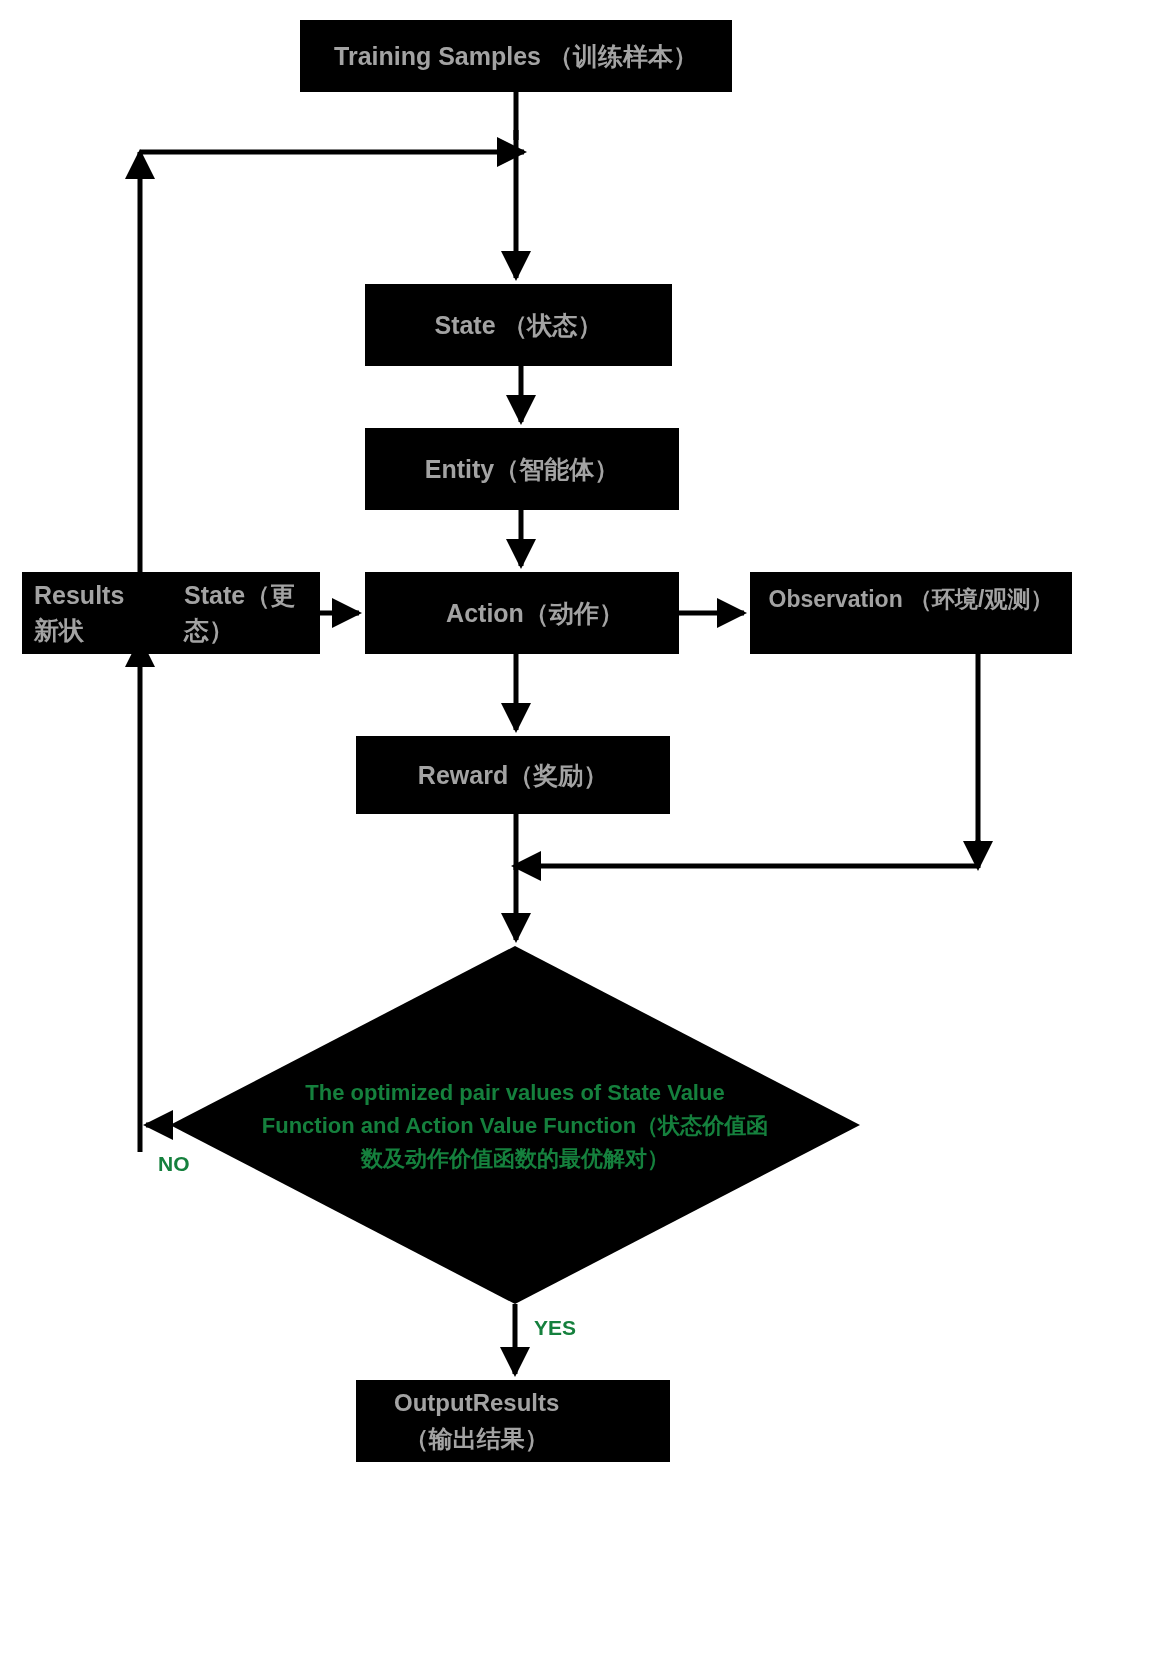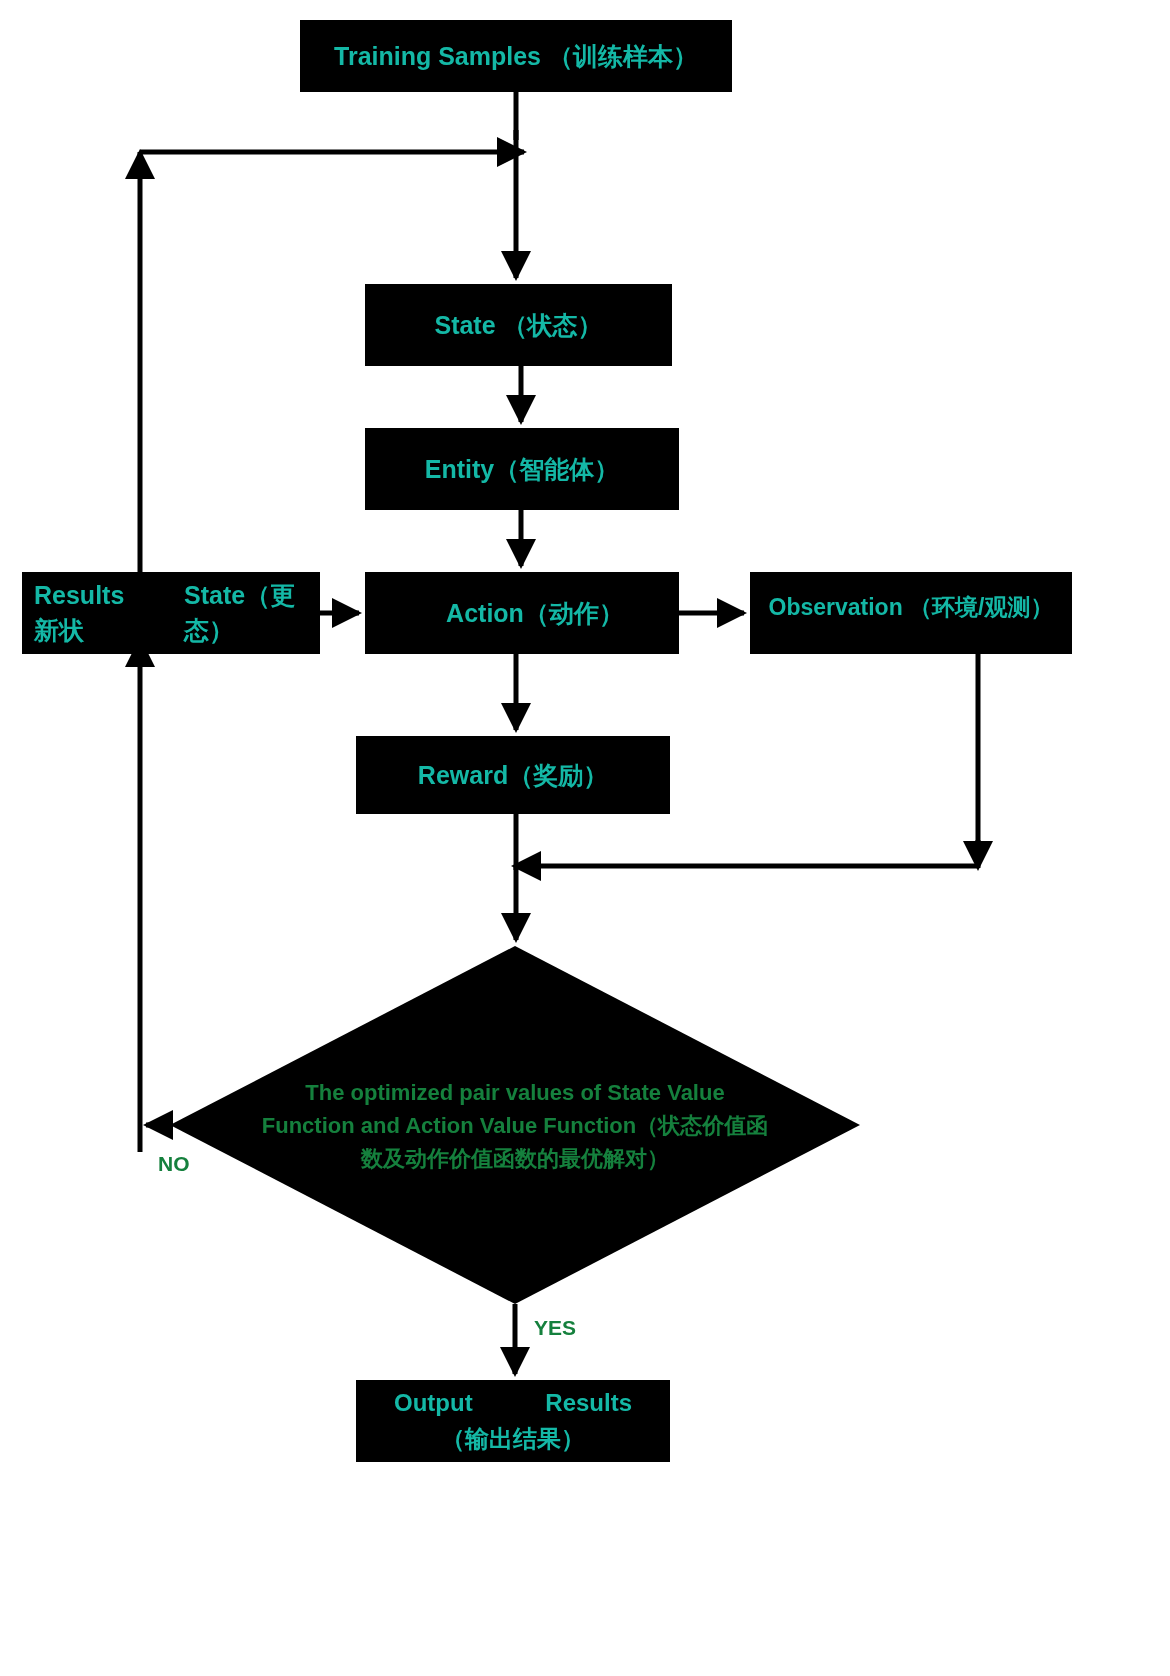--- a/index.html
+++ b/index.html
@@ -21,57 +21,57 @@
     position: absolute;
     left: 0;
     top: 0;
     width: 1170px;
     height: 1676px;
     pointer-events: none;
   }
   .node {
     position: absolute;
     background: #000000;
-    color: #14b8a6;
+    color: #a3a3a3;
     display: flex;
     align-items: center;
     justify-content: center;
     text-align: center;
     font-weight: bold;
     line-height: 1.32;
     box-sizing: border-box;
     padding: 2px 10px;
     white-space: pre-line;
   }
   .node-training  { left: 300px; top: 20px;   width: 432px;  height: 72px;  font-size: 25px; }
   .node-state     { left: 365px; top: 284px;  width: 307px;  height: 82px;  font-size: 25px; }
   .node-entity    { left: 365px; top: 428px;  width: 314px;  height: 82px;  font-size: 25px; }
   .node-update    { left: 22px;  top: 572px;  width: 298px;  height: 82px;  font-size: 25px;
                     justify-content: flex-start; text-align: left; padding-left: 12px;
                     letter-spacing: 0px; }
   .node-action    { left: 365px; top: 572px;  width: 314px;  height: 82px;  font-size: 25px; padding-left: 36px; }
   .node-observe   { left: 750px; top: 572px;  width: 322px;  height: 82px;  font-size: 23px;
-                    align-items: flex-start; padding-top: 20px; }
+                    align-items: flex-start; padding-top: 12px; }
   .node-reward    { left: 356px; top: 736px;  width: 314px;  height: 78px;  font-size: 25px; }
   .node-output    { left: 356px; top: 1380px; width: 314px;  height: 82px;  font-size: 24px;
                     flex-direction: column; }
   .update-grid {
     width: 100%;
     display: grid;
     grid-template-columns: 1fr 1fr;
     row-gap: 2px;
   }
   .update-grid span { display: block; }
   .u-c1 { text-align: left; }
   .u-c2 { text-align: left; padding-left: 12px; }
 
   .output-grid {
     width: 100%;
     display: grid;
-    grid-template-columns: 1fr 1fr;
+    grid-template-columns: 1fr 1fr 1fr;
   }
   .out-1 { text-align: left; padding-left: 28px;}
   .out-2 { text-align: right; padding-right: 28px;}
   .out-3 { grid-column: 1 / span 2; text-align: center; padding-top: 4px;}
 
   .diamond-wrap {
     position: absolute;
     left: 170px;
     top: 946px;
     width: 690px;

